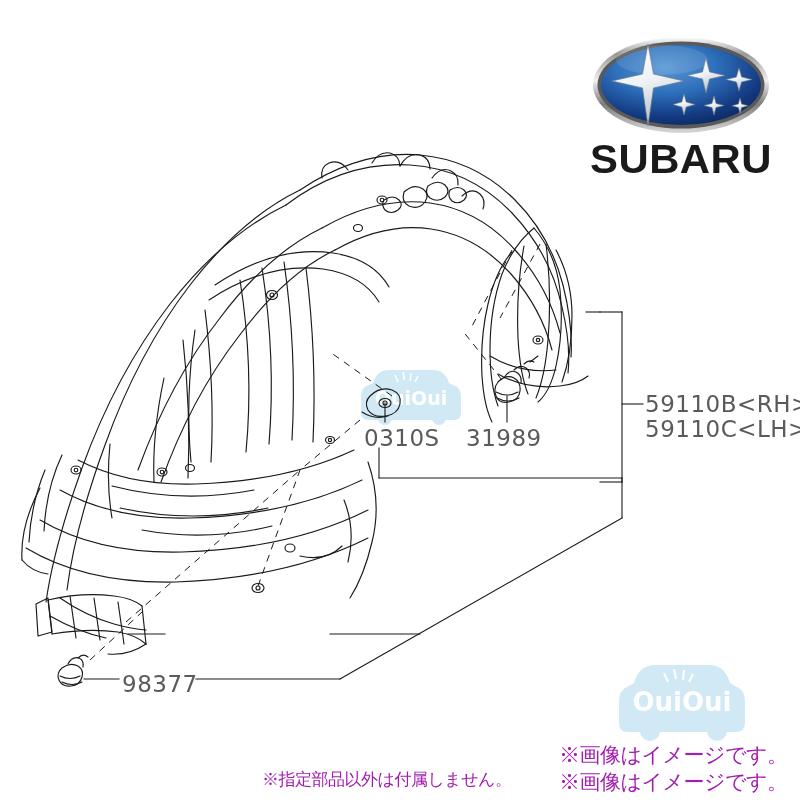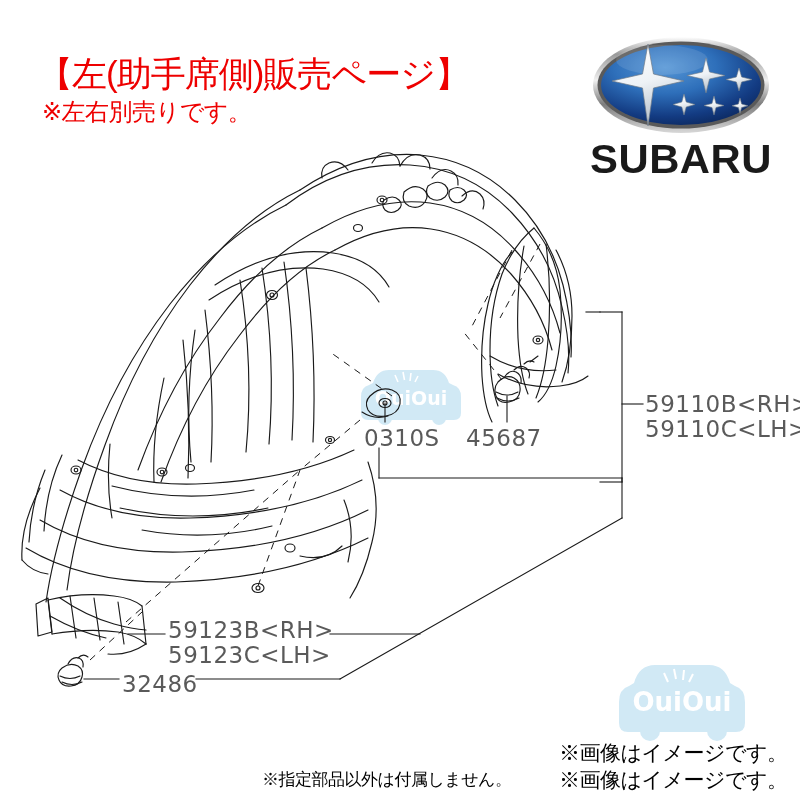--- a/index.html
+++ b/index.html
@@ -87,46 +87,42 @@
   #label-59114 { left: 122px; top: 671px; }
 
   
   .watermark { position: absolute; }
   #watermark-center { left: 355px; top: 363px; opacity: 0.95; }
   #watermark-corner { left: 612px; top: 653px; opacity: 0.95; }
 
   
   .footer-note {
     position: absolute;
-    font-family: Liberation Mono, monospace;
-    color: #000000;
+    font-family: Liberation Sans, sans-serif;
+    color: #a21caf;
     white-space: nowrap;
     letter-spacing: -0.5px;
   }
   #footer-left {
     left: 262px;
     top: 768px;
     font-size: 17px;
   }
   #footer-right {
     left: 559px;
     top: 742px;
     font-size: 21px;
     line-height: 1.28;
   }
 </style>
 </head>
 <body>
 
 <div id="page">
 
-  <div id="header-notice">
-    <div id="header-title">【左(助手席側)販売ページ】</div>
-    <div id="header-sub">※左右別売りです。</div>
-  </div>
 
   <div id="brand-block">
     <svg id="brand-logo-oval" width="178" height="98" viewBox="0 0 178 98">
       <defs>
         <linearGradient id="chromeGrad" x1="0" y1="0" x2="0" y2="1">
           <stop offset="0%" stop-color="#ffffff"></stop>
           <stop offset="18%" stop-color="#9a9a9a"></stop>
           <stop offset="45%" stop-color="#f0f0f0"></stop>
           <stop offset="70%" stop-color="#7d7d7d"></stop>
           <stop offset="100%" stop-color="#d8d8d8"></stop>
@@ -337,28 +333,24 @@
     </g>
   </svg>
 
   <div class="callout stacked" id="label-59110">
     <div>59110B&lt;RH&gt;</div>
     <div>59110C&lt;LH&gt;</div>
   </div>
 
   <div class="callout" id="label-0310s">0310S</div>
 
-  <div class="callout" id="label-45687">45687</div>
-
-  <div class="callout stacked" id="label-59123">
-    <div>59123B&lt;RH&gt;</div>
-    <div>59123C&lt;LH&gt;</div>
-  </div>
-
-  <div class="callout" id="label-59114">32486</div>
+  <div class="callout" id="label-45687">31989</div>
+
+
+  <div class="callout" id="label-59114">98377</div>
 
   <div class="footer-note" id="footer-left">※指定部品以外は付属しません。</div>
   <div class="footer-note" id="footer-right">
     <div>※画像はイメージです。</div>
     <div>※画像はイメージです。</div>
   </div>
 
 </div>
 
 </body></html>

